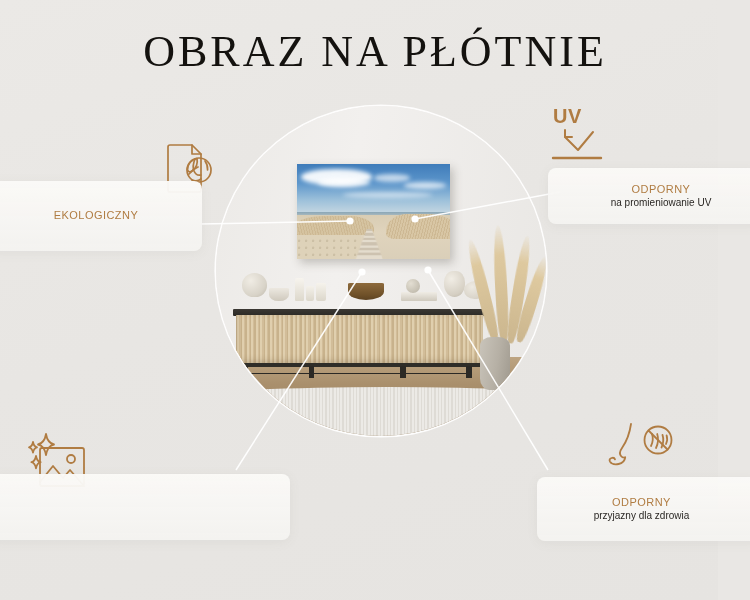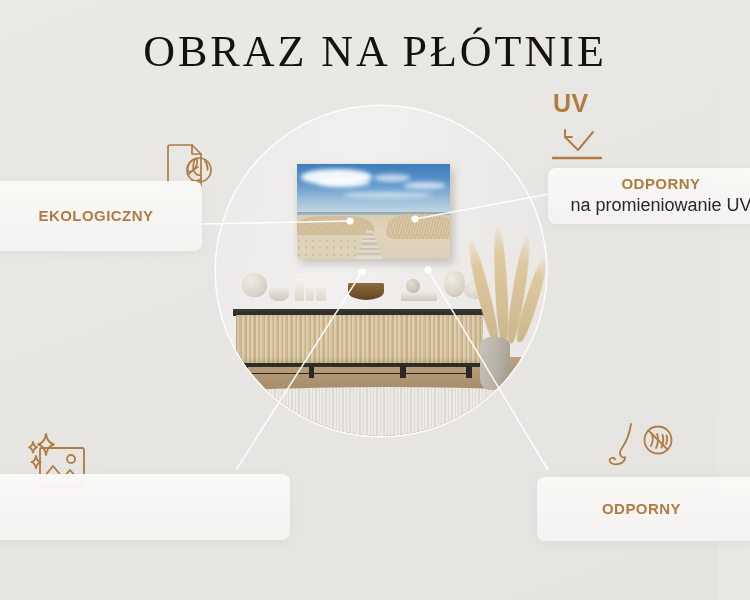--- a/index.html
+++ b/index.html
@@ -248,29 +248,29 @@
     pointer-events: none;
   }
 
   
   .feature-card {
     position: absolute;
     background: linear-gradient(180deg, rgba(250,249,247,0.97) 0%, rgba(244,243,240,0.95) 100%);
     box-shadow: 0 2px 12px rgba(120,112,100,0.07);
   }
   .feature-title {
-    font-size: 15px;
-    font-weight: bold;
+    font-size: 11px;
+    font-weight: normal;
     color: #b07c42;
     letter-spacing: .45px;
     line-height: 1.25;
     white-space: nowrap;
   }
   .feature-sub {
-    font-size: 18px;
+    font-size: 10px;
     color: #2a2724;
     line-height: 1.3;
     white-space: nowrap;
   }
 
   
   #card-eco {
     left: -10px; top: 181px; width: 212px; height: 70px;
     border-radius: 0 8px 8px 0;
     display: flex; flex-direction: column;
@@ -303,22 +303,22 @@
 
   
   .feature-icon { position: absolute; }
   #icon-eco    { left: 158px; top: 140px; }
   #icon-uv     { left: 548px; top: 108px; }
   #icon-colors { left: 24px;  top: 432px; }
   #icon-odour  { left: 605px; top: 418px; }
 
   .uv-text {
     position: absolute;
-    left: 553px; top: 89px;
-    font-size: 25px;
+    left: 553px; top: 105px;
+    font-size: 20px;
     font-weight: bold;
     color: #b07c42;
     letter-spacing: .5px;
   }
 </style>
 </head>
 <body>
 
 <div class="stage">
 
@@ -439,15 +439,16 @@
       <circle cx="53" cy="22" r="13.5"></circle>
       <line x1="43.5" y1="12.5" x2="62.5" y2="31.5"></line>
       <path d="M46 28 q3 -6 1 -12"></path>
       <path d="M51 30 q3.4 -7 1.2 -14"></path>
       <path d="M56.5 29.5 q3 -6.4 1 -12.6"></path>
       <path d="M61 26 q2 -4.4 .6 -8.6"></path>
     </svg>
   </div>
   <div class="feature-card" id="card-odour">
     <div class="feature-title">ODPORNY</div>
+    <div class="feature-sub">przyjazny dla zdrowia</div>
   </div>
 
 </div>
 
 </body></html>

